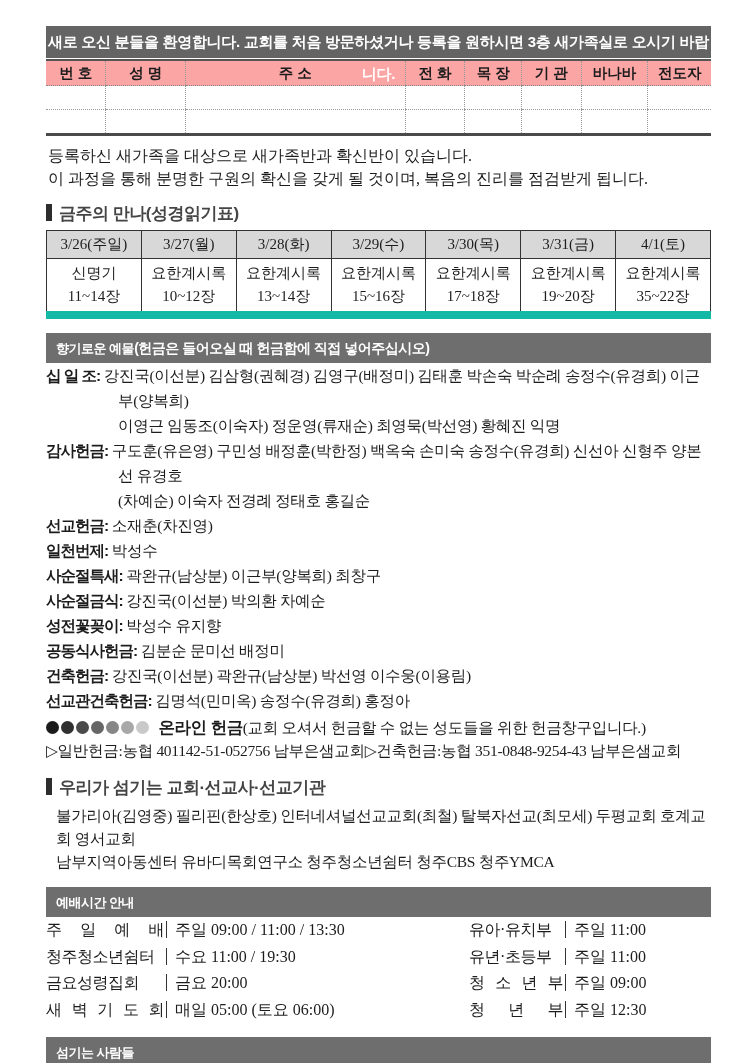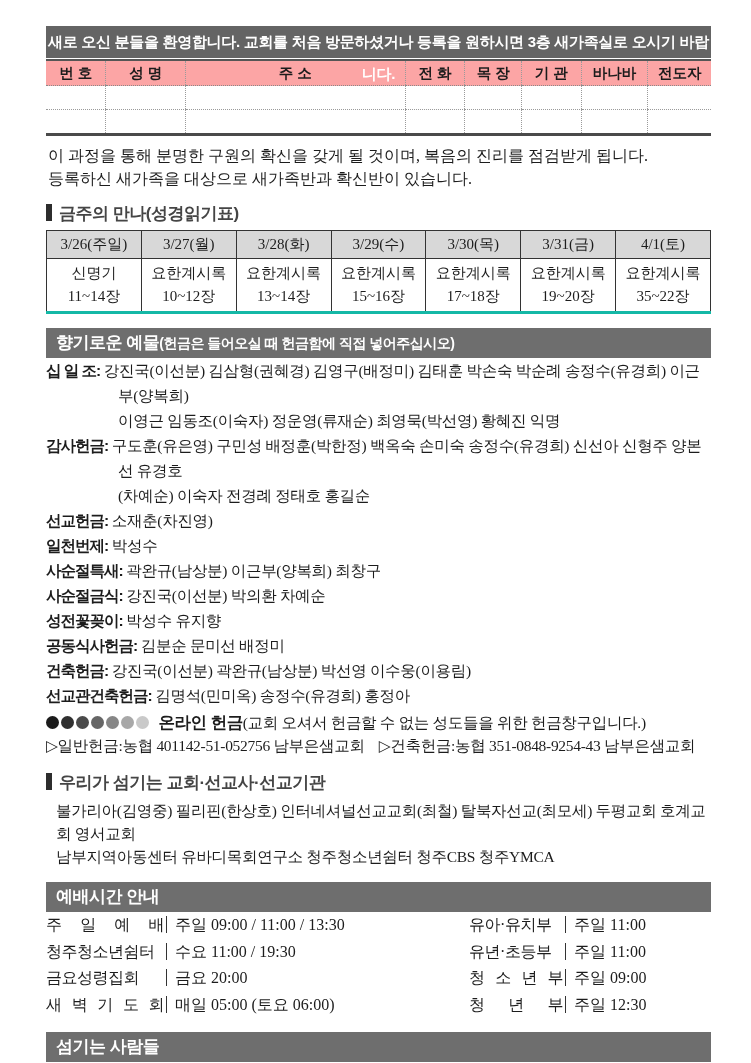--- a/index.html
+++ b/index.html
@@ -32,53 +32,53 @@
 
   .note{margin:8px 0 4px 2px;font-size:16px;line-height:23px;}
 
   .hsec{
     margin:12px 0 5px 0;font-family:"Liberation Sans","DejaVu Sans",sans-serif;
     font-weight:bold;font-size:17px;color:#454545;letter-spacing:-0.5px;
   }
   .vbar{display:inline-block;width:6px;height:17px;background:#2d2d2d;margin-right:7px;vertical-align:-2px;}
 
   
-  .bible-table{border-top:1.5px solid #333;border-bottom:3px solid #14b8a6;}
+  .bible-table{border-top:1.5px solid #333;border-bottom:8px solid #14b8a6;}
   .bible-table th{
     background:#d8d8d8;font-size:15px;font-weight:normal;height:25px;
     border:1px solid #333;width:14.28%;
   }
   .bible-table td{border:1px solid #333;text-align:center;font-size:15px;line-height:23px;padding:3px 0;}
 
   
   .graybar{
     background:#6e6e6e;color:#ffffff;height:30px;line-height:30px;
     font-family:"Liberation Sans","DejaVu Sans",sans-serif;
     padding-left:10px;margin-top:14px;letter-spacing:-0.5px;
   }
-  .graybar .big{font-size:17px;font-weight:bold;}
+  .graybar .big{font-size:13px;font-weight:bold;}
   .graybar .small{font-size:14px;font-weight:bold;}
 
   
   .offer-list{font-size:15.5px;}
   .offer-item{line-height:25px;padding-left:72px;text-indent:-72px;letter-spacing:-0.3px;}
   .offer-label{
     font-family:"Liberation Sans","DejaVu Sans",sans-serif;
     font-weight:bold;letter-spacing:-1px;
   }
   .offer-cont{display:block;padding-left:0;text-indent:0;}
 
   .online-row{margin-top:4px;line-height:21px;font-size:15.5px;letter-spacing:-0.3px;}
   .dot{display:inline-block;width:13px;height:13px;border-radius:50%;margin-right:2px;vertical-align:-1px;}
   .online-title{
     font-family:"Liberation Sans","DejaVu Sans",sans-serif;
     font-weight:bold;font-size:16.5px;margin-left:4px;letter-spacing:-0.5px;
   }
   .accounts{line-height:26px;font-size:15.5px;letter-spacing:-0.3px;}
-  .accounts .acct + .acct{margin-left:14px;}
+  .accounts .acct + .acct{}
 
   .mission-lines{margin:2px 0 0 10px;font-size:15.5px;line-height:23px;letter-spacing:-0.3px;}
 
   
   .twocol{display:flex;gap:44px;}
   .col-left{flex:0 0 57%;}
   .col-right{flex:1;}
   .sched-row{line-height:26.5px;font-size:16px;}
   .sched-name{
     display:inline-block;width:118px;text-align:justify;text-align-last:justify;
@@ -135,22 +135,22 @@
           <td></td>
       <td></td>
           <td></td>
       <td></td>
           <td></td>
     </tr>
   </tbody>
     </table>
 
   <div class="note">
+    <div>등록하신 새가족을 대상으로 새가족반과 확신반이 있습니다.</div>
     <div>이 과정을 통해 분명한 구원의 확신을 갖게 될 것이며, 복음의 진리를 점검받게 됩니다.</div>
-    <div>등록하신 새가족을 대상으로 새가족반과 확신반이 있습니다.</div>
   </div>
 
   <div class="hsec">
     <span class="vbar"></span><span>금주의 만나(성경읽기표)</span>
   </div>
   <table class="bible-table">
     <tbody>
         <tr>
       <th>3/26(주일)</th>
       <th>3/27(월)</th>

